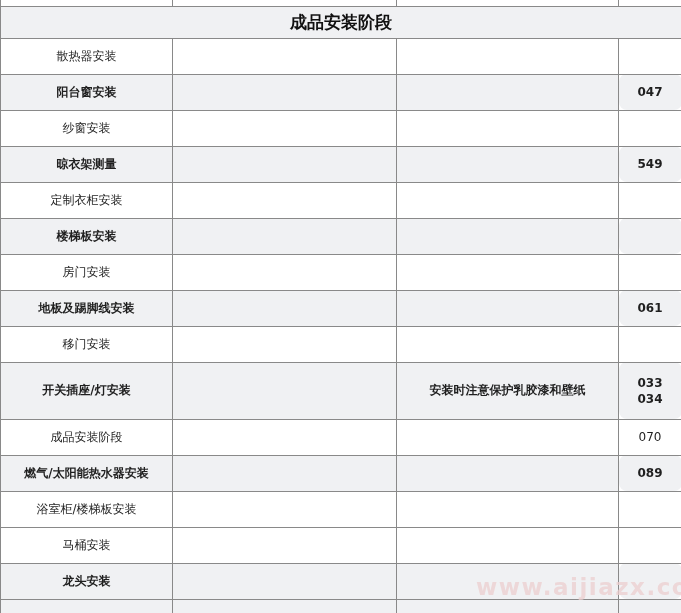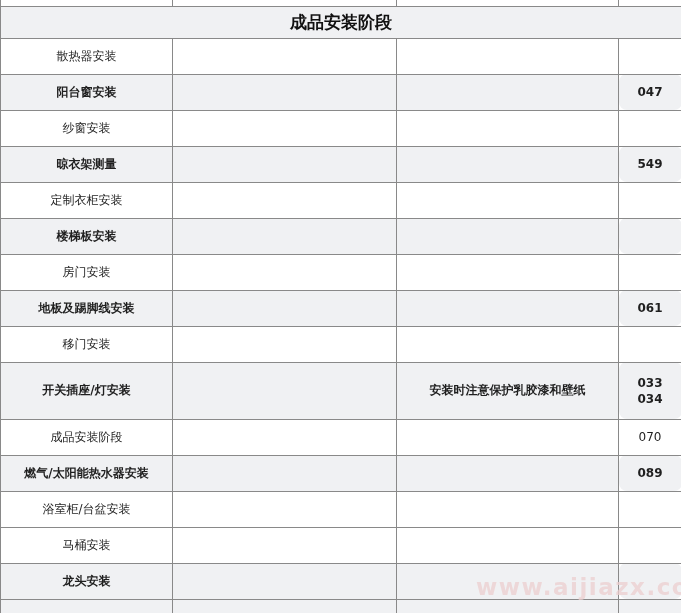--- a/index.html
+++ b/index.html
@@ -178,21 +178,21 @@
         </tr>
         <tr class="data-row alt">
           <td>燃气/太阳能热水器安装</td>
           <td></td>
           <td></td>
           <td class="code-cell">
             <div class="code-line">089</div>
           </td>
         </tr>
         <tr class="data-row">
-          <td>浴室柜/台盆安装</td>
+          <td>浴室柜/楼梯板安装</td>
           <td></td>
           <td></td>
           <td class="code-cell"></td>
         </tr>
         <tr class="data-row">
           <td>马桶安装</td>
           <td></td>
           <td></td>
           <td class="code-cell"></td>
         </tr>

